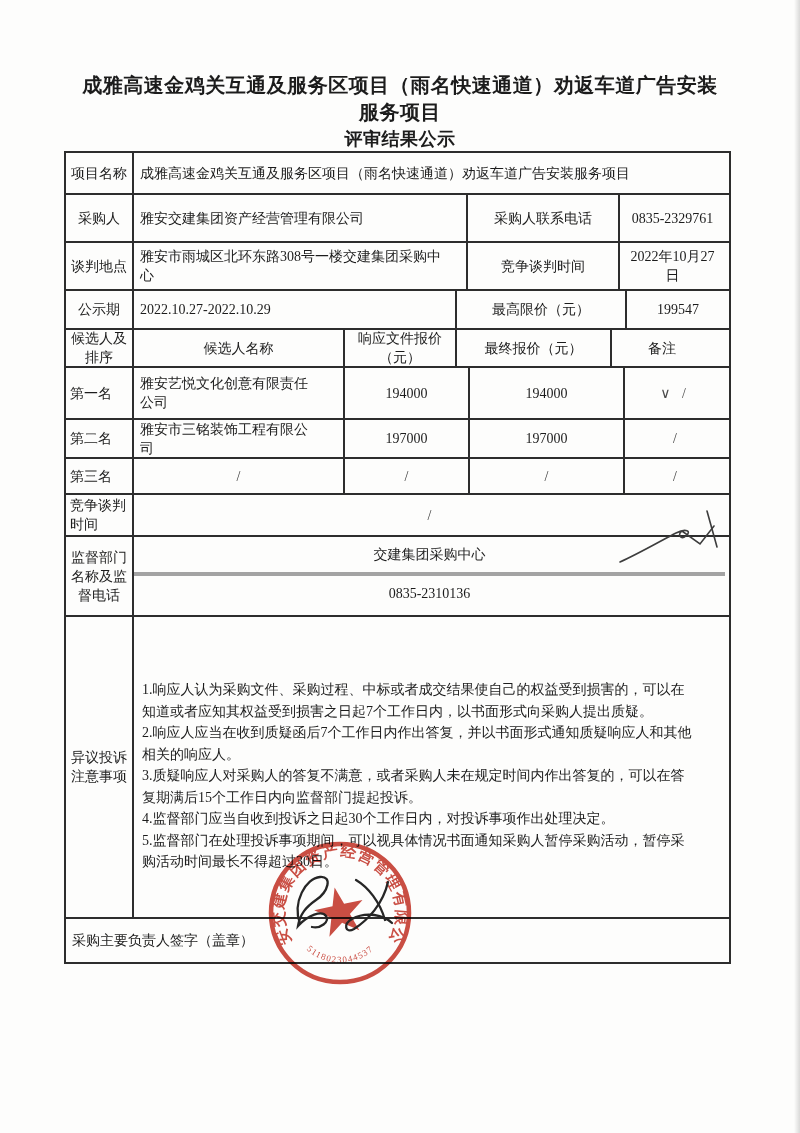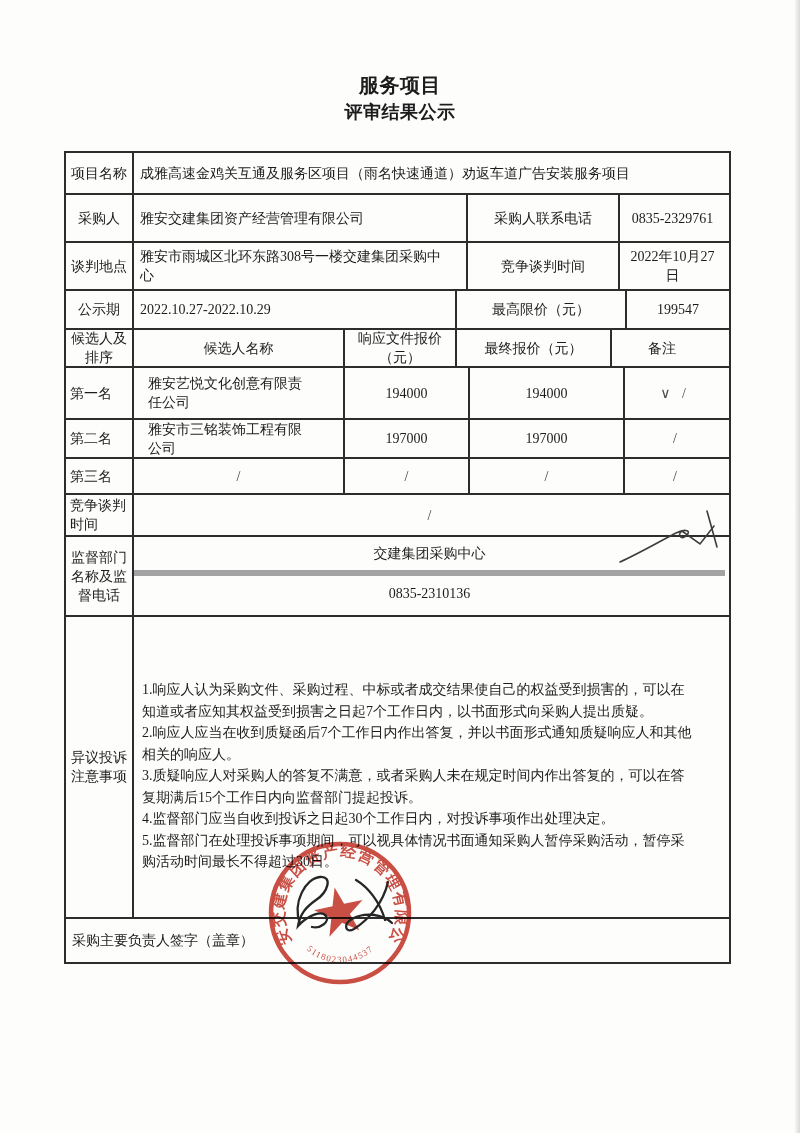--- a/index.html
+++ b/index.html
@@ -15,40 +15,41 @@
     font-size:14px;background:transparent;}
   .row{display:flex;border-bottom:2px solid #2d2d2d;}
   .row:last-child{border-bottom:none;}
   .cell{box-sizing:border-box;border-right:2px solid #2d2d2d;display:flex;
     align-items:center;padding:2px 6px;line-height:19px;}
   .cell.last{border-right:none;}
   .lbl{width:68px;flex:none;justify-content:center;text-align:center;padding:14px 4px;}
   .ctr{justify-content:center;text-align:center;}
   .stack{display:flex;flex-direction:column;width:591px;box-sizing:border-box;}
   .stack .cell{border-right:none;width:100%;}
-  .stack .cell.split{border-bottom:6px solid #a3a3a3;}
+  .stack .cell.split{border-bottom:4px solid #a3a3a3;}
   .objection-cell{display:block;width:591px;box-sizing:border-box;border-right:none;
     padding:62px 28px 0 8px;line-height:21.5px;font-size:14px;}
   .objection-cell p{margin:0;}
-  .namecell{padding:2px 28px 2px 14px;}
+  .namecell{padding:2px 28px 2px 6px;}
   .placecell{padding:2px 20px 2px 6px;}
   .remark-ink{color:#4a4a4a;letter-spacing:4px;}
   .slash{color:#3d3d3d;}
   
   .seal{position:absolute;left:265px;top:838px;width:150px;height:150px;
     mix-blend-mode:multiply;opacity:0.9;}
   .signature{position:absolute;left:272px;top:862px;width:150px;height:90px;}
   .pen-tick{position:absolute;left:612px;top:506px;width:120px;height:62px;}
 </style>
 </head>
 <body>
 
 <div class="page">
 
   <div class="doc-header">
+    <div>成雅高速金鸡关互通及服务区项目（雨名快速通道）劝返车道广告安装</div>
     <div>服务项目</div>
     <div class="doc-subtitle">评审结果公示</div>
   </div>
 
   <div class="tbl">
 
     <div class="row" style="height:40px">
       <div class="cell lbl">项目名称</div>
       <div class="cell last" style="width:591px">成雅高速金鸡关互通及服务区项目（雨名快速通道）劝返车道广告安装服务项目</div>
     </div>

